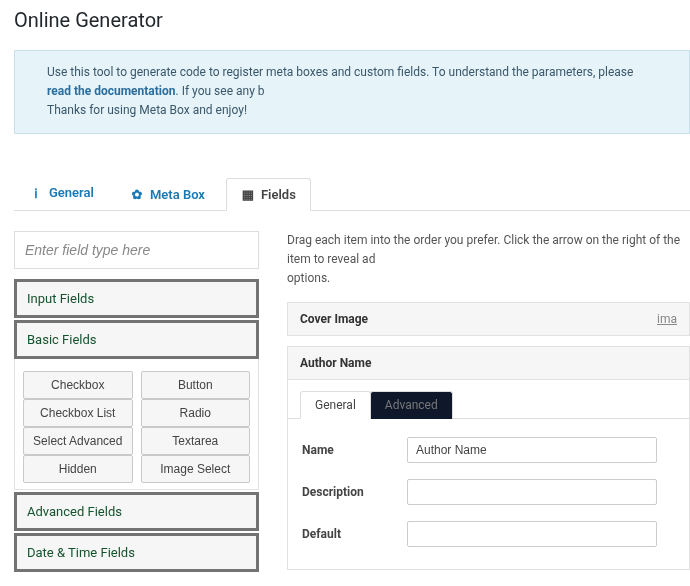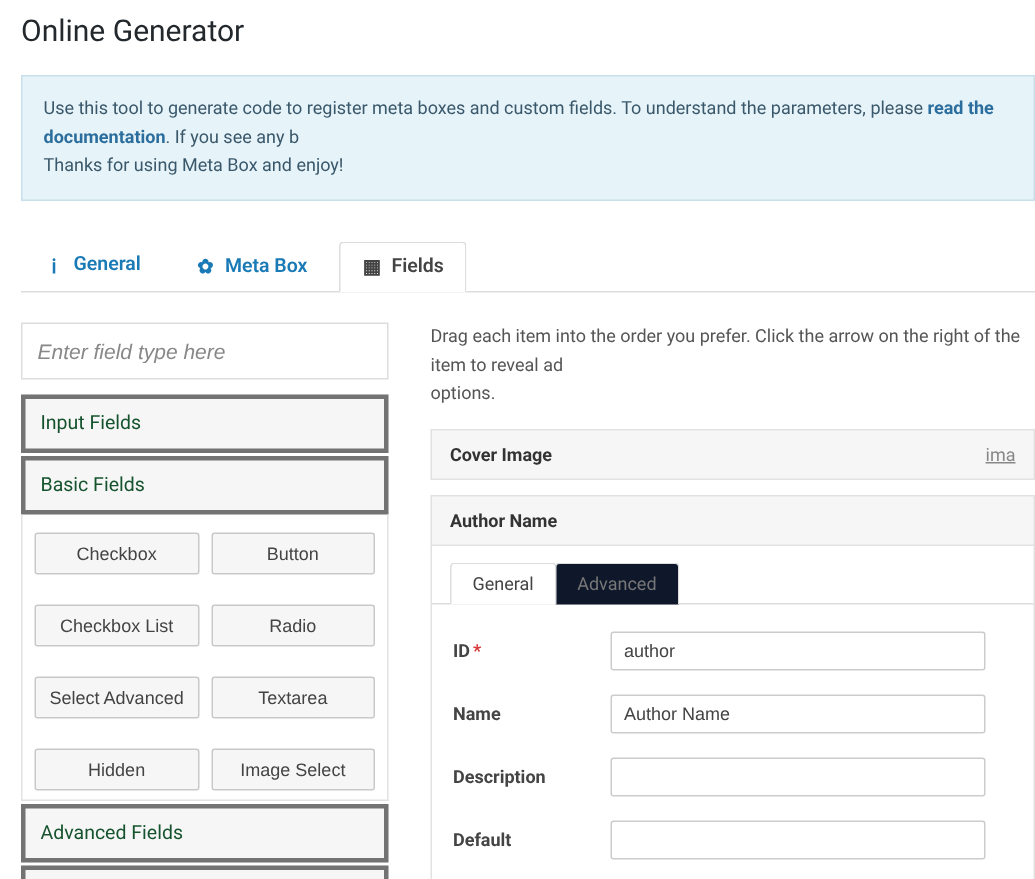--- a/index.html
+++ b/index.html
@@ -15,22 +15,22 @@
   }
   h1.page-title {
     font-size: 20px;
     font-weight: 400;
     color: #23282d;
     margin-bottom: 18px;
   }
   .notice {
     background: #e6f3f8;
     border: 1px solid #c8e0ea;
-    padding: 12px 14px;
-    margin-bottom: 24px;
+    padding: 12px 32px;
+    margin-bottom: 40px;
     font-size: 12px;
     color: #3a586b;
     line-height: 1.6;
   }
   .notice a { color: #2b6e9e; font-weight: bold; text-decoration: none; }
   .tabs-row {
     display: flex;
     align-items: flex-end;
     border-bottom: 1px solid #ddd;
     margin-bottom: 20px;
@@ -92,21 +92,21 @@
   .acc-body {
     border: 1px solid #e2e2e2;
     border-top: none;
     padding: 12px 8px 6px 8px;
     margin-top: -2px;
     margin-bottom: 2px;
   }
   .field-buttons {
     display: flex;
     flex-wrap: wrap;
-    gap: 20px 8px;
+    gap: 0 8px;
   }
   .field-btn {
     width: calc(50% - 4px);
     background: #f6f6f6;
     border: 1px solid #c9c9c9;
     padding: 6px 4px;
     font-size: 12px;
     color: #444;
     text-align: center;
     cursor: pointer;
@@ -259,24 +259,20 @@
     <div class="item-header">
       <span>Author Name</span>
     </div>
     <div class="item-body">
       <div class="sub-tabs">
         <div class="sub-tab active">General</div>
         <div class="sub-tab">Advanced</div>
       </div>
       <div class="form-rows">
 
-        <div class="form-row">
-          <div class="form-label"><span>ID</span><span class="req">*</span></div>
-          <input class="form-input" value="author" style="">
-        </div>
 
         <div class="form-row">
           <div class="form-label">Name</div>
           <input class="form-input" value="Author Name" style="">
         </div>
 
         <div class="form-row">
           <div class="form-label">Description</div>
           <input class="form-input" value="" style="">
         </div>

